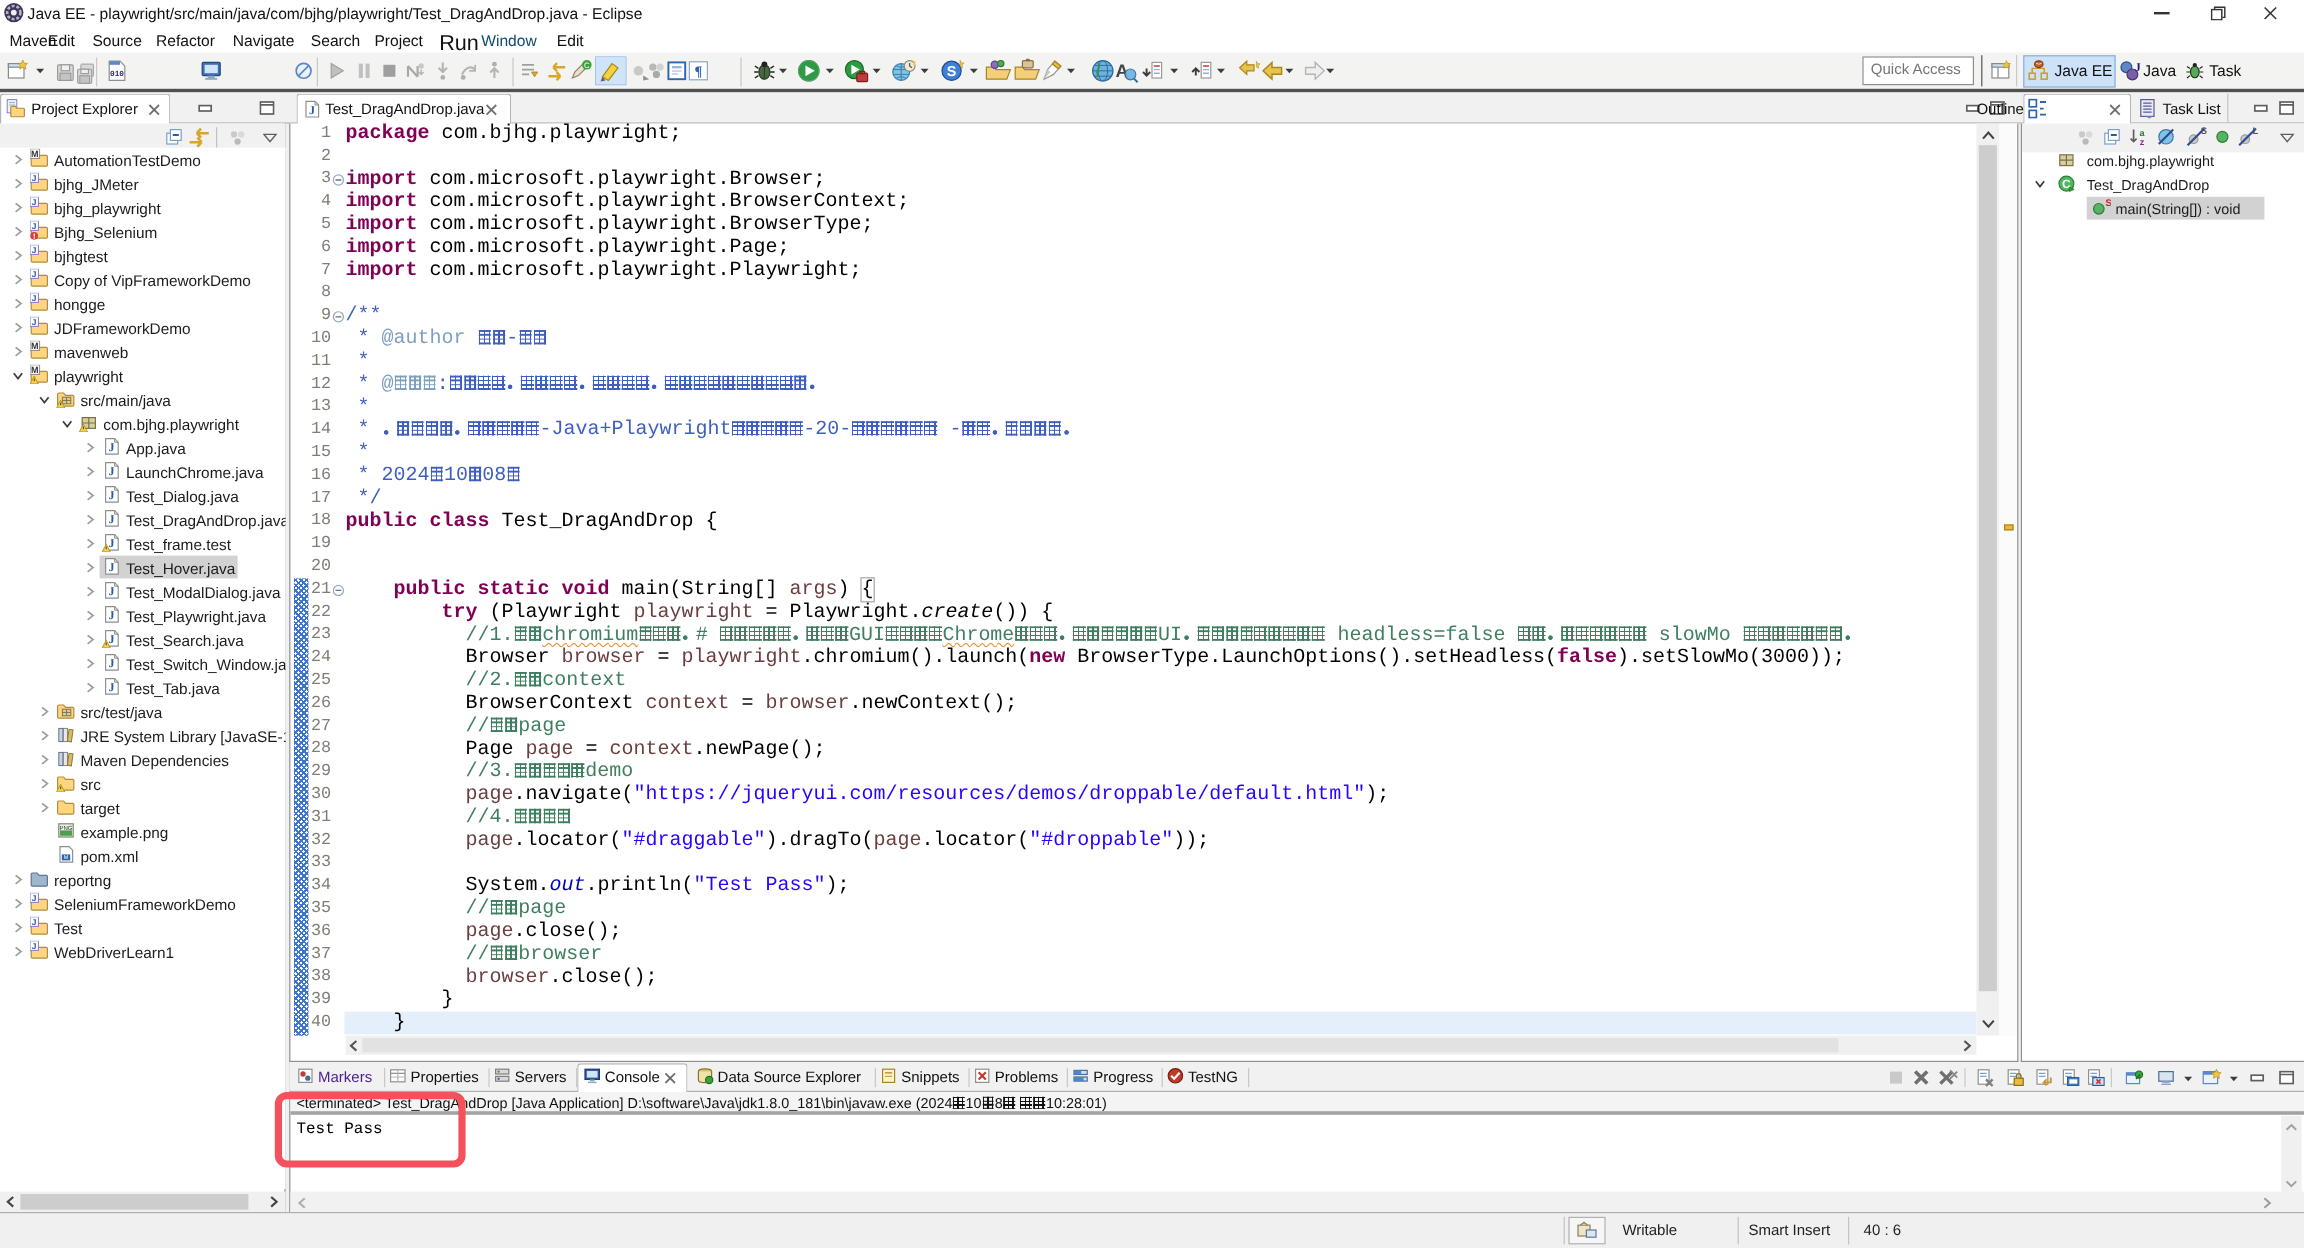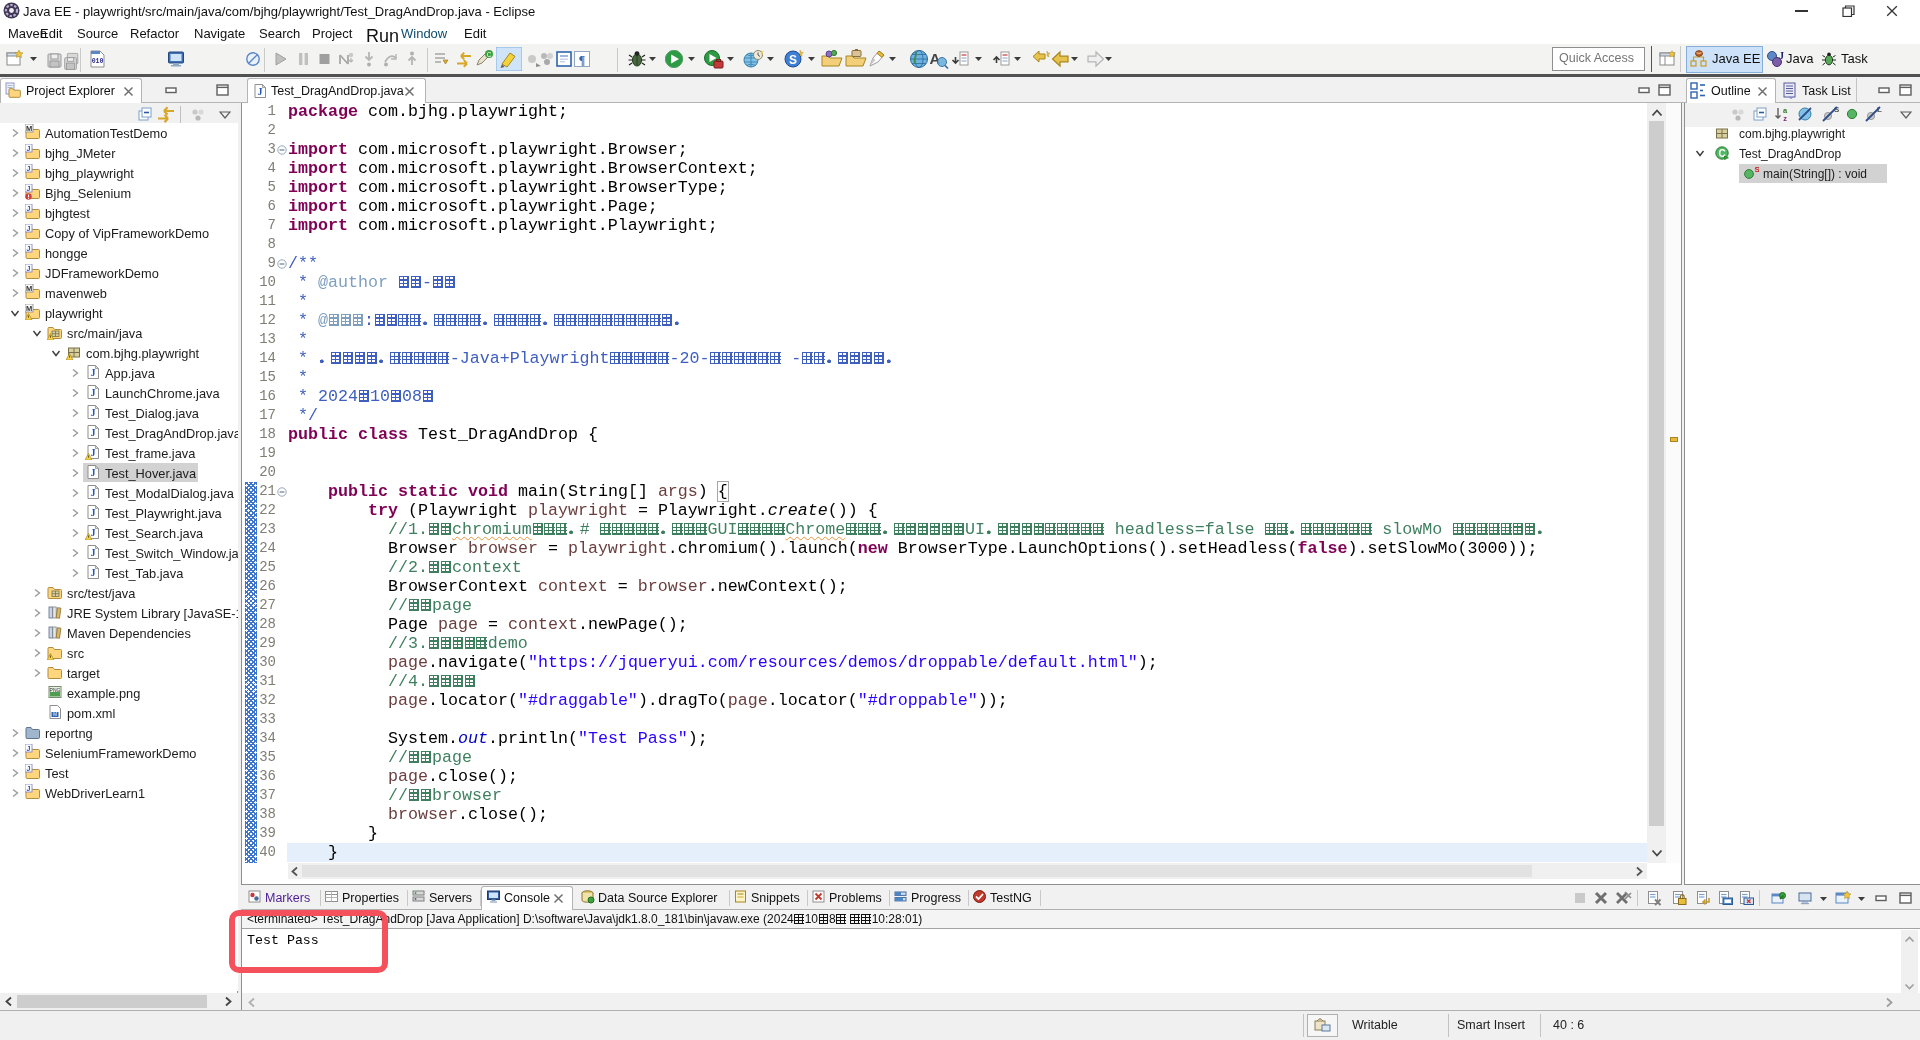--- a/index.html
+++ b/index.html
@@ -484,21 +484,21 @@
 <div class="abs tab-sel" style="left:1686px;top:78px;width:90px;height:26px"></div>
 <div class="icon" style="left:1690px;top:82px">
     <svg width="17" height="17" viewBox="0 0 17 17">
       <rect x="1" y="1" width="6" height="6" fill="#fff" stroke="#2e64b0" stroke-width="1.4"></rect>
       <rect x="1" y="10" width="6" height="6" fill="#fff" stroke="#2e64b0" stroke-width="1.4"></rect>
       <line x1="10" y1="3" x2="15" y2="3" stroke="#2e64b0" stroke-width="1.6"></line>
       <line x1="10" y1="8.5" x2="13" y2="8.5" stroke="#2e64b0" stroke-width="1.6"></line>
       <line x1="10" y1="13.5" x2="15" y2="13.5" stroke="#2e64b0" stroke-width="1.6"></line>
     </svg>
   </div>
-<div class="abs" style="left:1711px;top:84px;font-size:12.5px;color:#111">Outline</div>
+<div class="abs" style="left:1647px;top:84px;font-size:12.5px;color:#111">Outline</div>
 <div class="icon" style="left:1757px;top:86px">
     <svg width="11" height="11" viewBox="0 0 11 11">
       <path d="M1.5 1.5 L9.5 9.5 M9.5 1.5 L1.5 9.5" stroke="#6f6f6f" stroke-width="1.5"></path>
     </svg>
   </div>
 <div class="icon" style="left:1782px;top:82px">
     <svg width="17" height="17" viewBox="0 0 17 17">
       <rect x="2" y="1" width="11" height="14" fill="#e8eaf4" stroke="#5a5a9a"></rect>
       <line x1="4" y1="4" x2="11" y2="4" stroke="#5a5a9a"></line>
       <line x1="4" y1="6.5" x2="11" y2="6.5" stroke="#5a5a9a"></line>
@@ -808,21 +808,21 @@
         </div>
         <div class="abs" style="left:85px;top:1px">
           <svg width="16" height="16" viewBox="0 0 16 16">
             <path d="M3 1.5 h7.5 l3 3 V14.5 h-10.5z" fill="#fff" stroke="#8f8f8f" stroke-width="1"></path>
             <path d="M10.5 1.5 l3 3 h-3z" fill="#dcdcdc" stroke="#8f8f8f" stroke-width=".8"></path>
             <text x="8" y="12" font-size="10" font-weight="bold" fill="#2456b4" text-anchor="middle" font-family="Liberation Serif">J</text>
             <path d="M0 16 L3.5 9.5 L7 16 z" fill="#f7d14b" stroke="#a88a1f" stroke-width=".7"></path>
             <rect x="3.1" y="11.5" width=".9" height="2.2" fill="#5d4a05"></rect>
           </svg>
         </div>
-        <div class="tlabel" style="left:105px">Test_frame.java</div>
+        <div class="tlabel" style="left:105px">Test_frame.test</div>
       </div>
 <div class="trow" style="left:0;top:340px;width:238px">
         <div class="abs sel-gray" style="left:83px;top:0;width:115px;height:19px"></div>
         <div class="abs" style="left:70px;top:5px">
           <svg width="10" height="10" viewBox="0 0 10 10">
             <path d="M3 1.5 L7.5 5 L3 8.5" fill="none" stroke="#9b9b9b" stroke-width="1.4"></path>
           </svg>
         </div>
         <div class="abs" style="left:85px;top:1px">
           <svg width="16" height="16" viewBox="0 0 16 16">
@@ -1436,21 +1436,21 @@
     <svg width="13" height="12" viewBox="0 0 13 12">
       <rect x="1" y="3" width="10" height="4.5" fill="#fff" stroke="#5f5f5f" stroke-width="1.4"></rect>
     </svg>
   </div>
 <div class="icon" style="left:1899px;top:892px">
     <svg width="13" height="12" viewBox="0 0 13 12">
       <rect x="1" y="1" width="11" height="10" fill="#fff" stroke="#5f5f5f" stroke-width="1.4"></rect>
       <line x1="1" y1="3.4" x2="12" y2="3.4" stroke="#5f5f5f" stroke-width="1.4"></line>
     </svg>
   </div>
-<div class="abs" style="left:242px;top:910px;width:1678px;height:19px;background:#f4f4f4;border-bottom:1px solid #a3a3a3">
+<div class="abs" style="left:242px;top:910px;width:1678px;height:19px;background:#f4f4f4;border-bottom:3px solid #a3a3a3">
     <div class="abs" style="left:5px;top:2px;font-size:12px;color:#111;white-space:nowrap">&lt;terminated&gt; Test_DragAndDrop [Java Application] D:\software\Java\jdk1.8.0_181\bin\javaw.exe (2024<i class="cjs"></i>10<i class="cjs"></i>8<i class="cjs"></i> <i class="cjs"></i><i class="cjs"></i>10:28:01)</div>
   </div>
 <div class="abs" style="left:247px;top:933px;font:13.3px/16px 'Liberation Mono',monospace;color:#000">Test Pass</div>
 <div class="abs" style="left:1901px;top:930px;width:17px;height:63px;background:#f0f0f0"></div>
 <div class="icon" style="left:1904px;top:935px">
     <svg width="11" height="9" viewBox="0 0 11 9">
       <path d="M1.5 6.5 L5.5 2.5 L9.5 6.5" fill="none" stroke="#9f9f9f" stroke-width="1.6"></path>
     </svg>
   </div>
 <div class="icon" style="left:1904px;top:982px">

